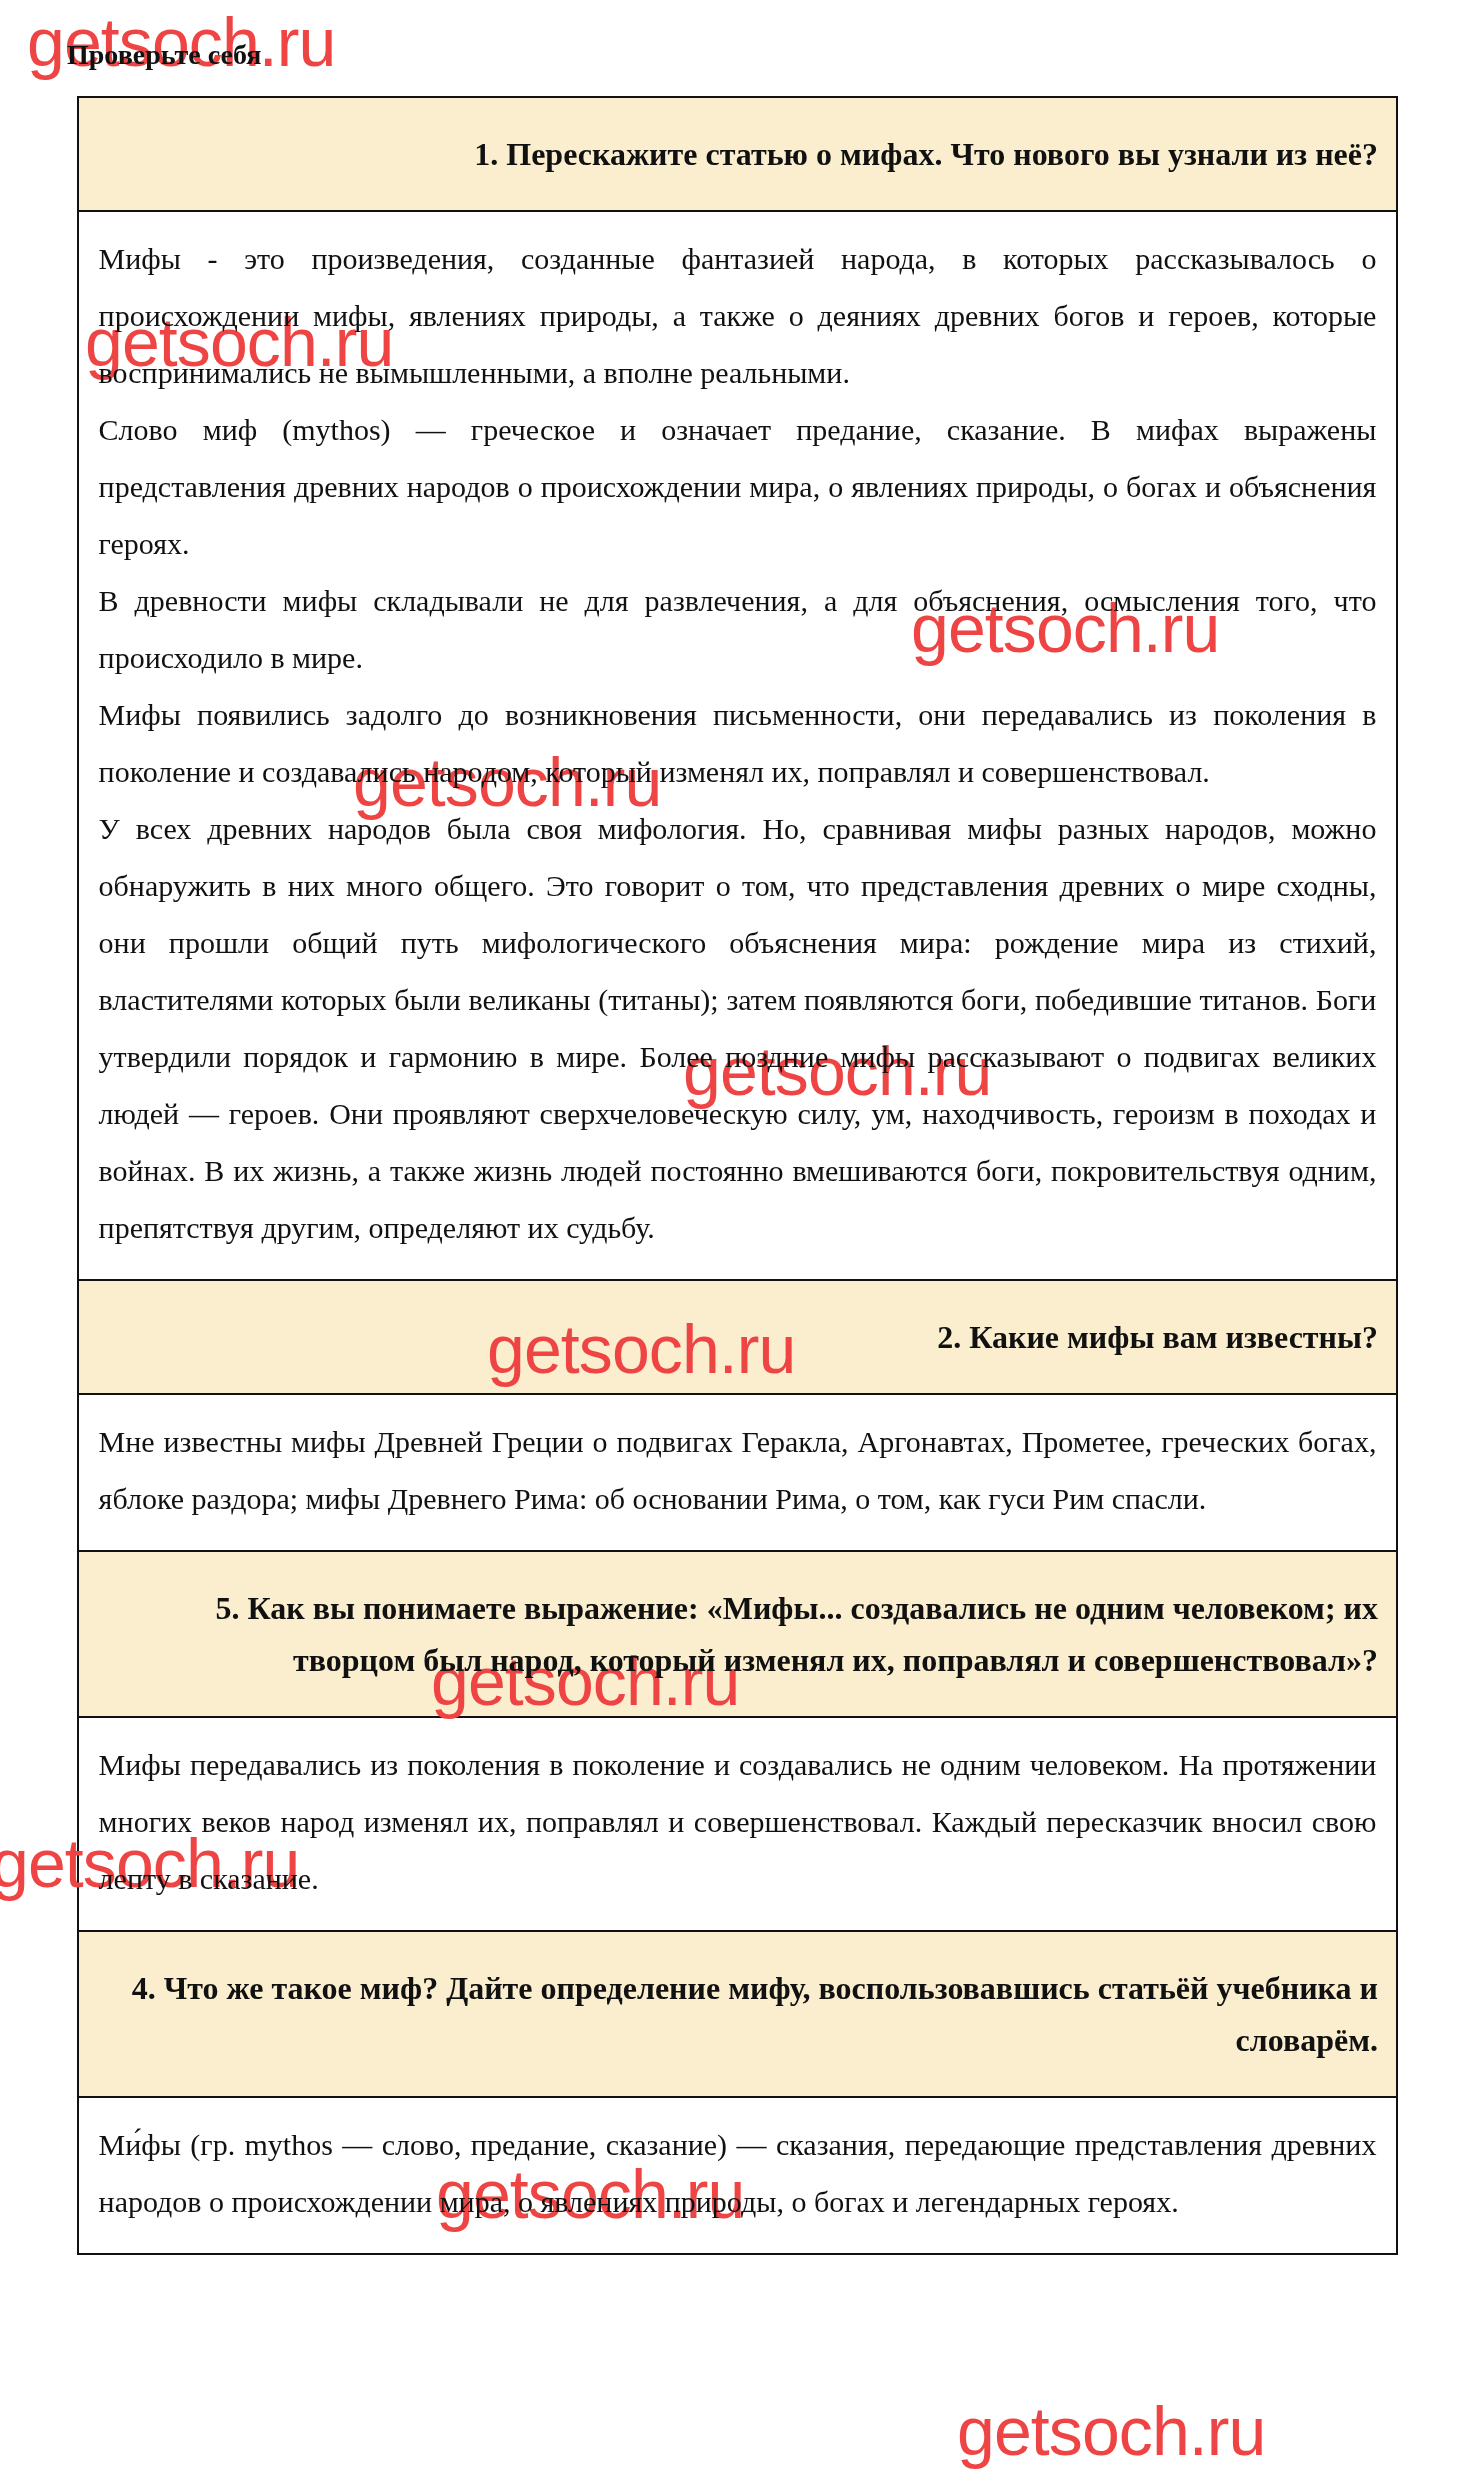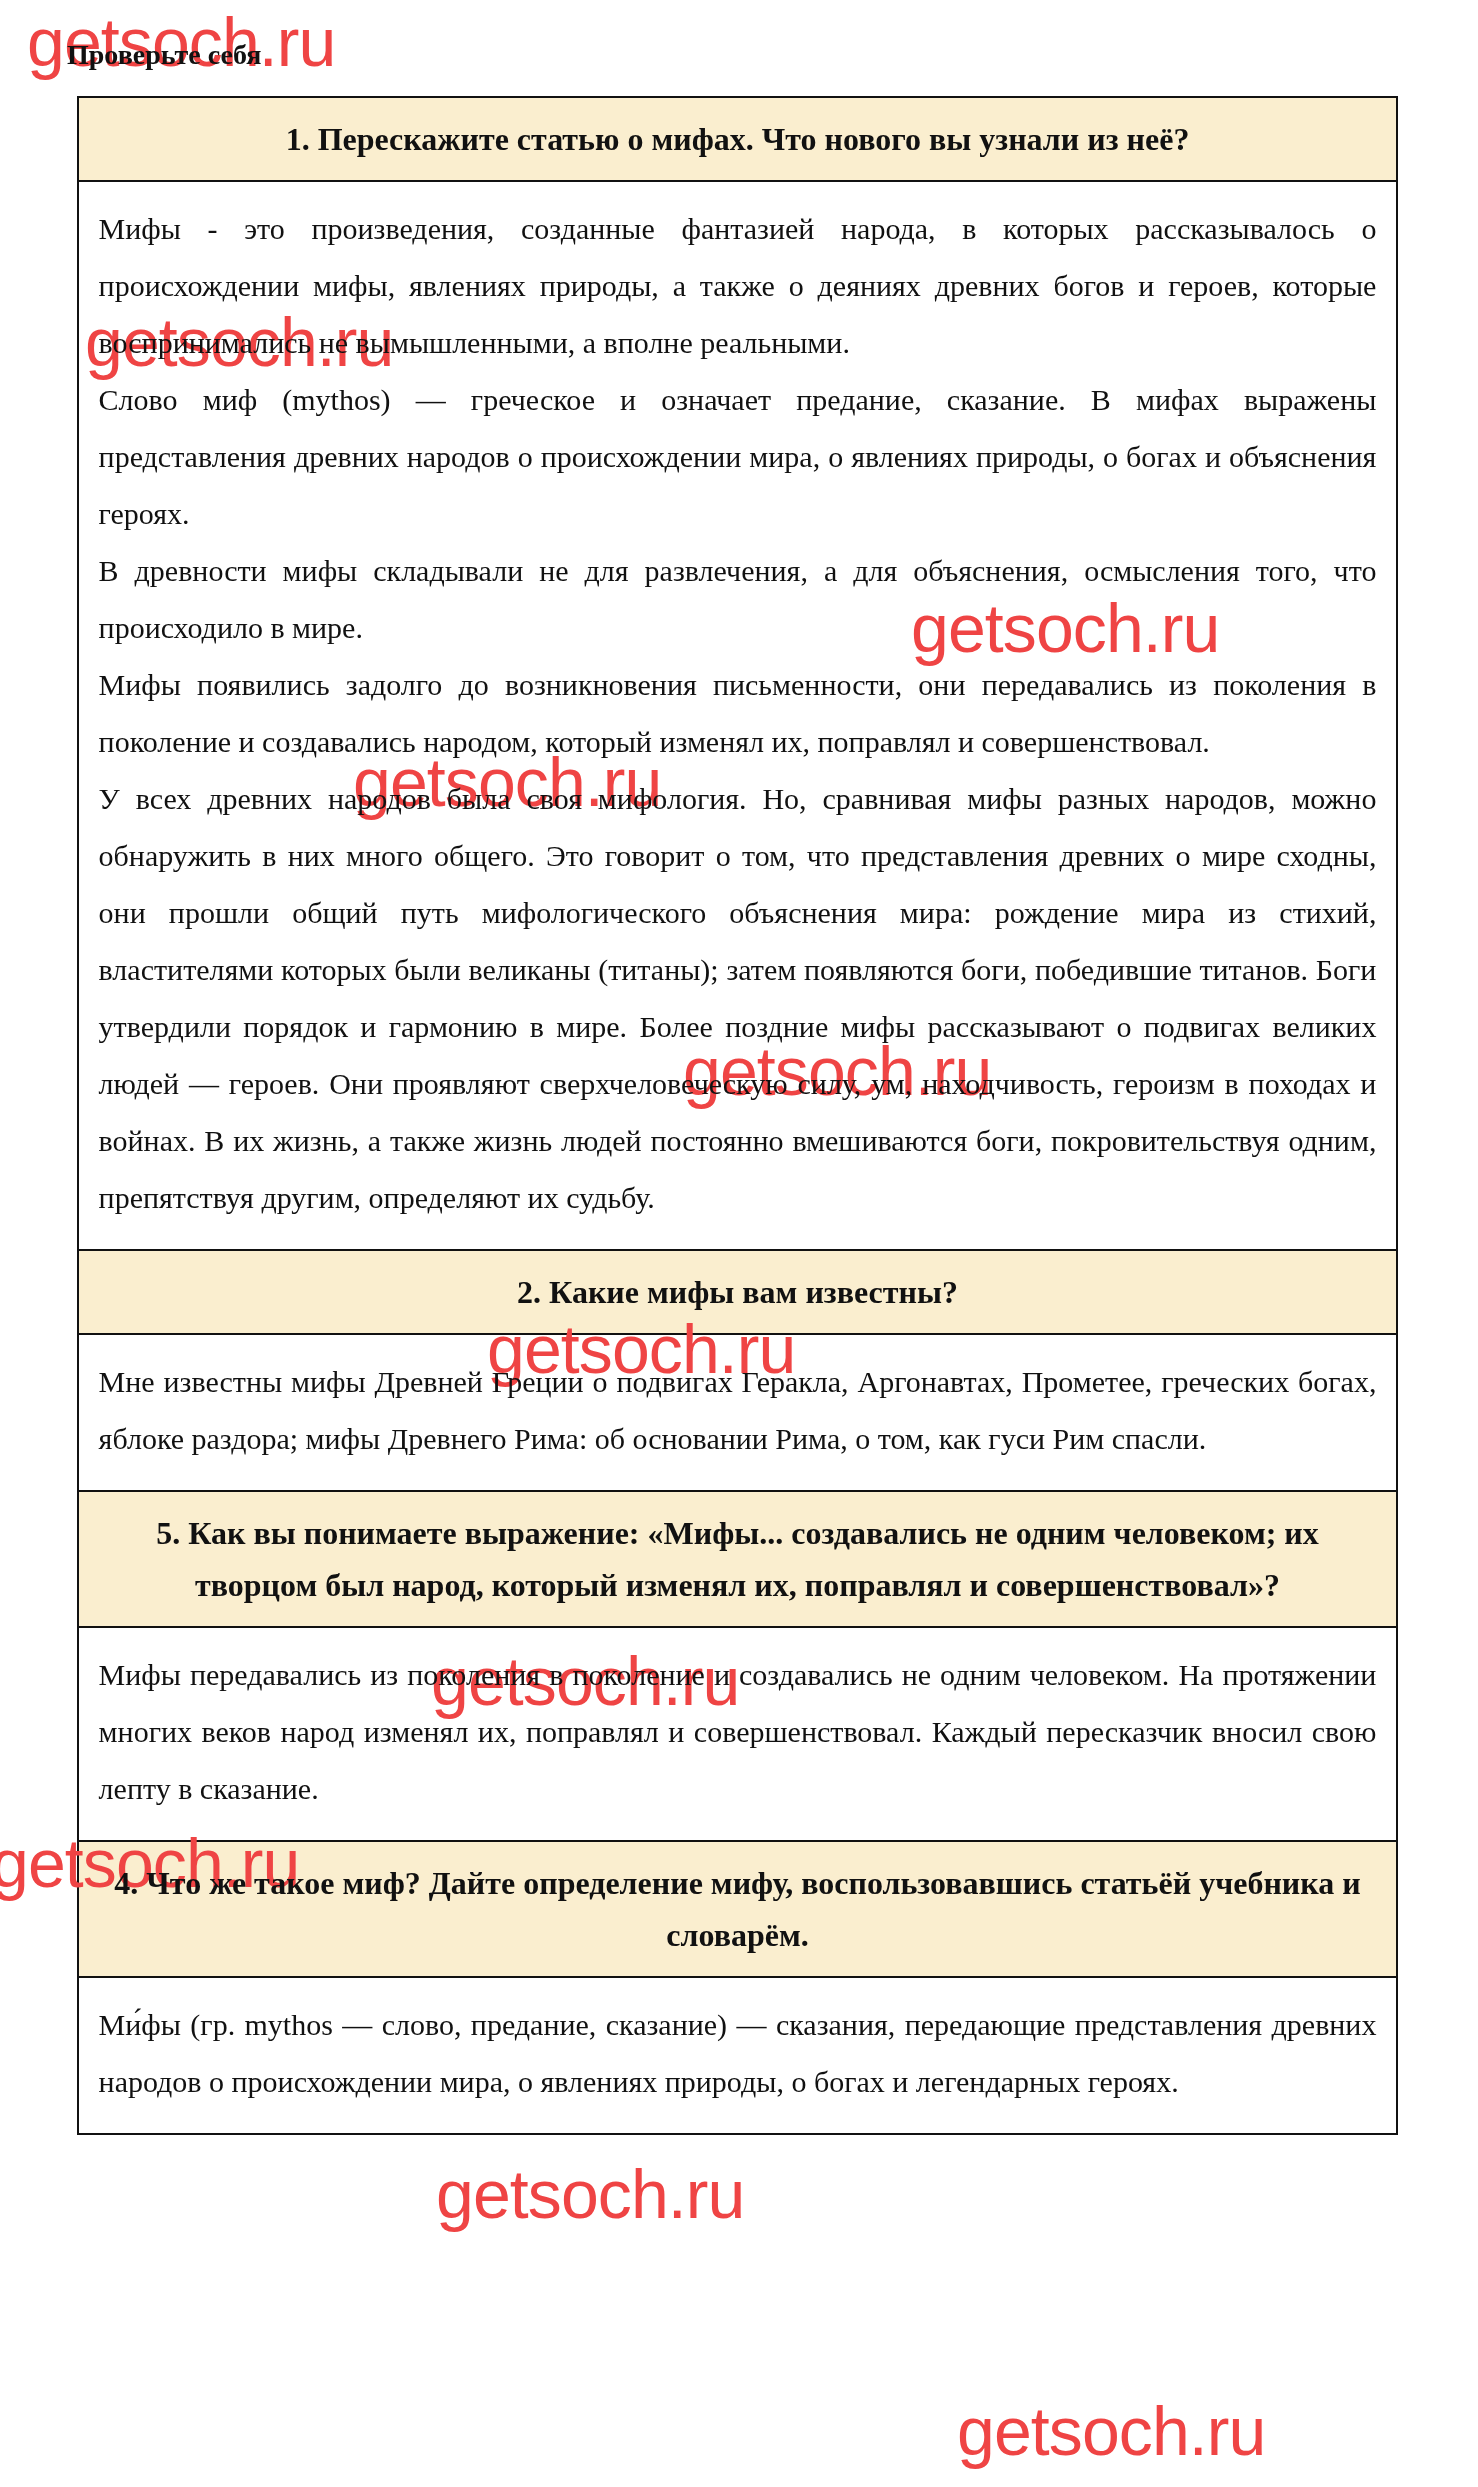--- a/index.html
+++ b/index.html
@@ -48,25 +48,25 @@
     left: 77px;
     top: 96px;
     width: 1321px;
     border: 2.7px solid #111111;
     background: transparent;
     box-sizing: border-box;
   }
   .qhead {
     background: #faeecf;
     border-bottom: 2.7px solid #111111;
-    padding: 15px 18px;
+    padding: 30px 18px;
     font-size: 32px;
     font-weight: bold;
     line-height: 52px;
-    text-align: center;
+    text-align: right;
   }
   .qhead + .answer { border-top: none; }
   .qhead.mid { border-top: 2.7px solid #111111; }
   .qhead span { position: relative; z-index: 6; }
   .answer {
     background: transparent;
     padding: 18px 19.6px 23px 19.6px;
     font-size: 30px;
     line-height: 57px;
     text-align: justify;

